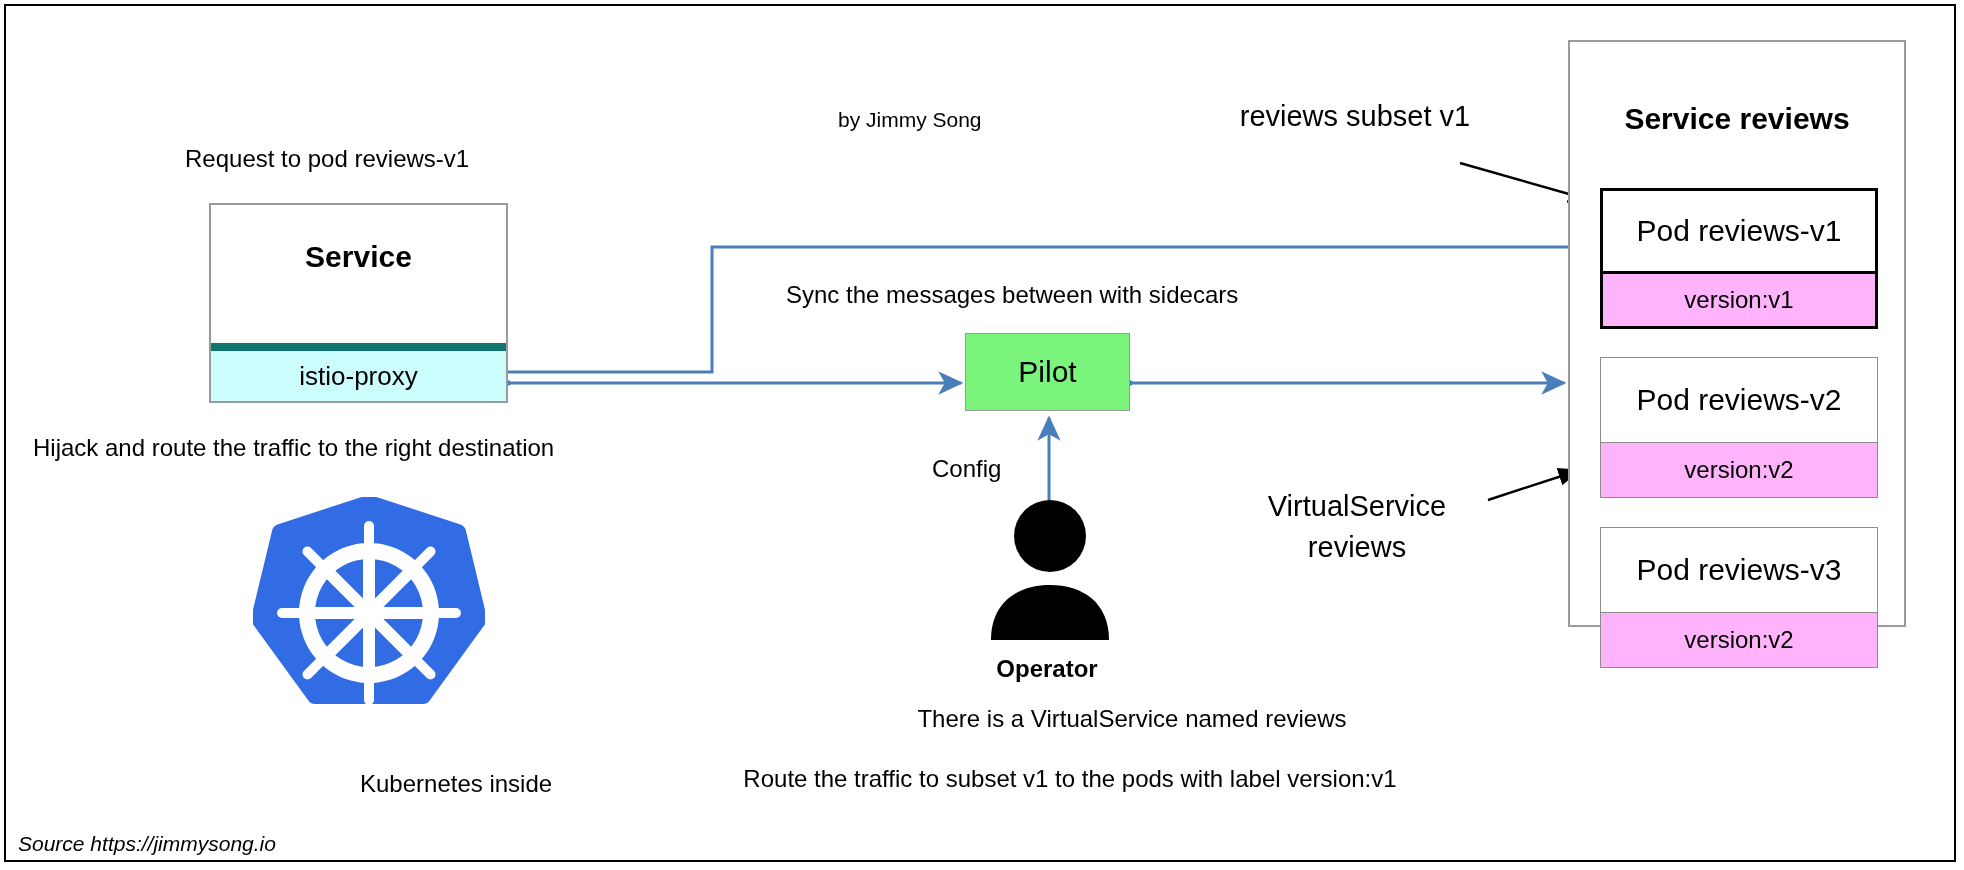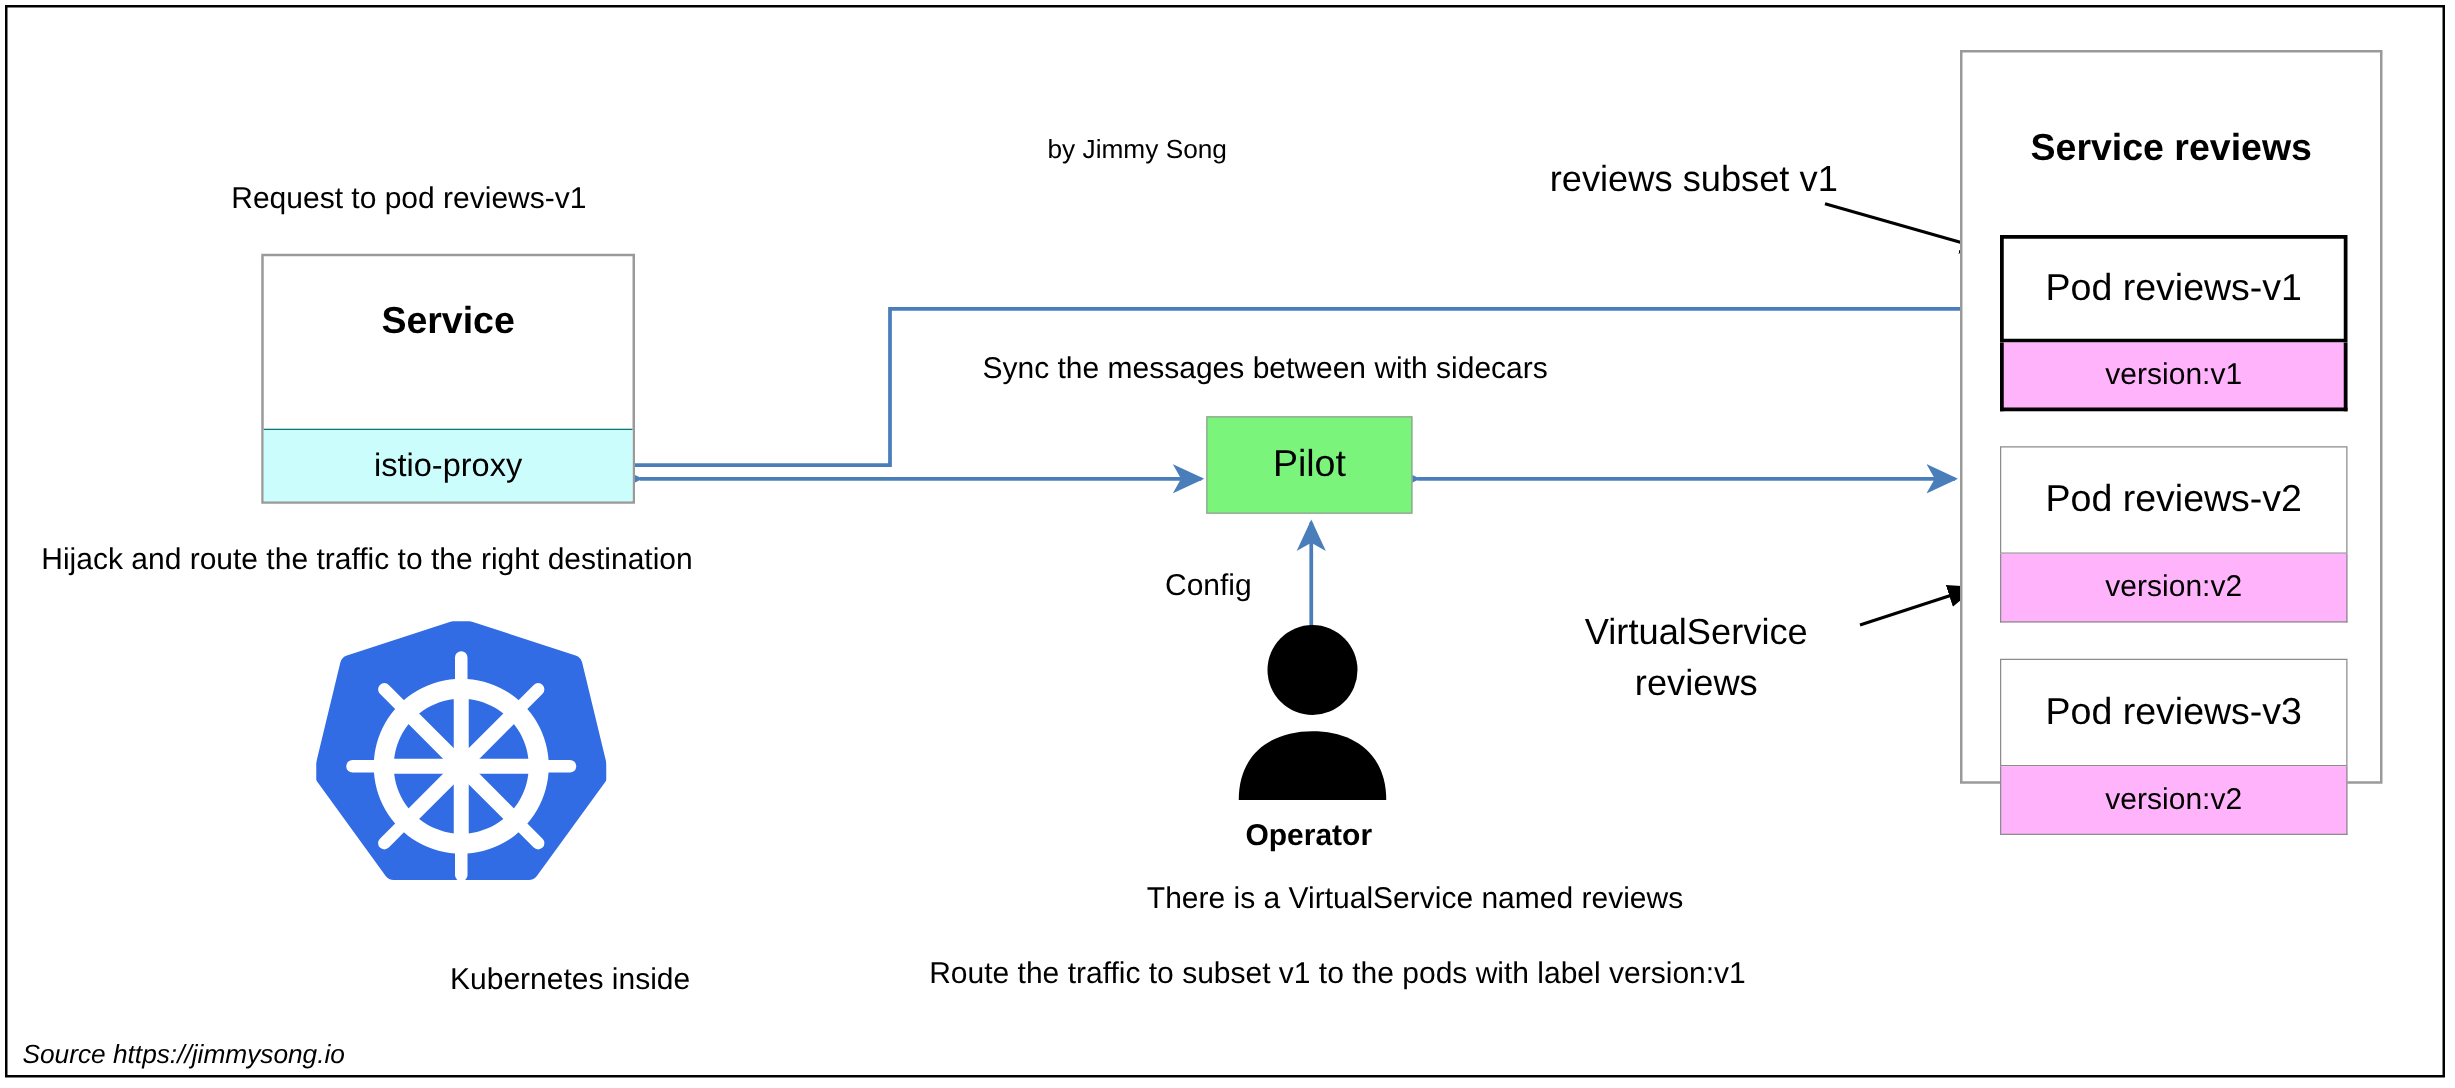--- a/index.html
+++ b/index.html
@@ -105,21 +105,21 @@
     transform: translateX(-50%);
   }
   #note2 {
     left: 1070px;
     top: 765px;
     font-size: 24px;
     transform: translateX(-50%);
   }
   #subset-label {
     left: 1355px;
-    top: 128px;
+    top: 100px;
     font-size: 29px;
     transform: translateX(-50%);
   }
 
   
   #productpage-box {
     position: absolute;
     left: 209px;
     top: 203px;
     width: 299px;
@@ -138,21 +138,21 @@
     font-weight: bold;
     line-height: 1.28;
   }
   #istio-proxy-cell {
     position: absolute;
     left: 0;
     bottom: 0;
     width: 100%;
     height: 58px;
     background: #ccfdfd;
-    border-top: 1px solid #0f766e;
+    border-top: 8px solid #0f766e;
     box-sizing: border-box;
     display: flex;
     align-items: center;
     justify-content: center;
     font-size: 26px;
   }
 
   
   #pilot-box {
     position: absolute;

